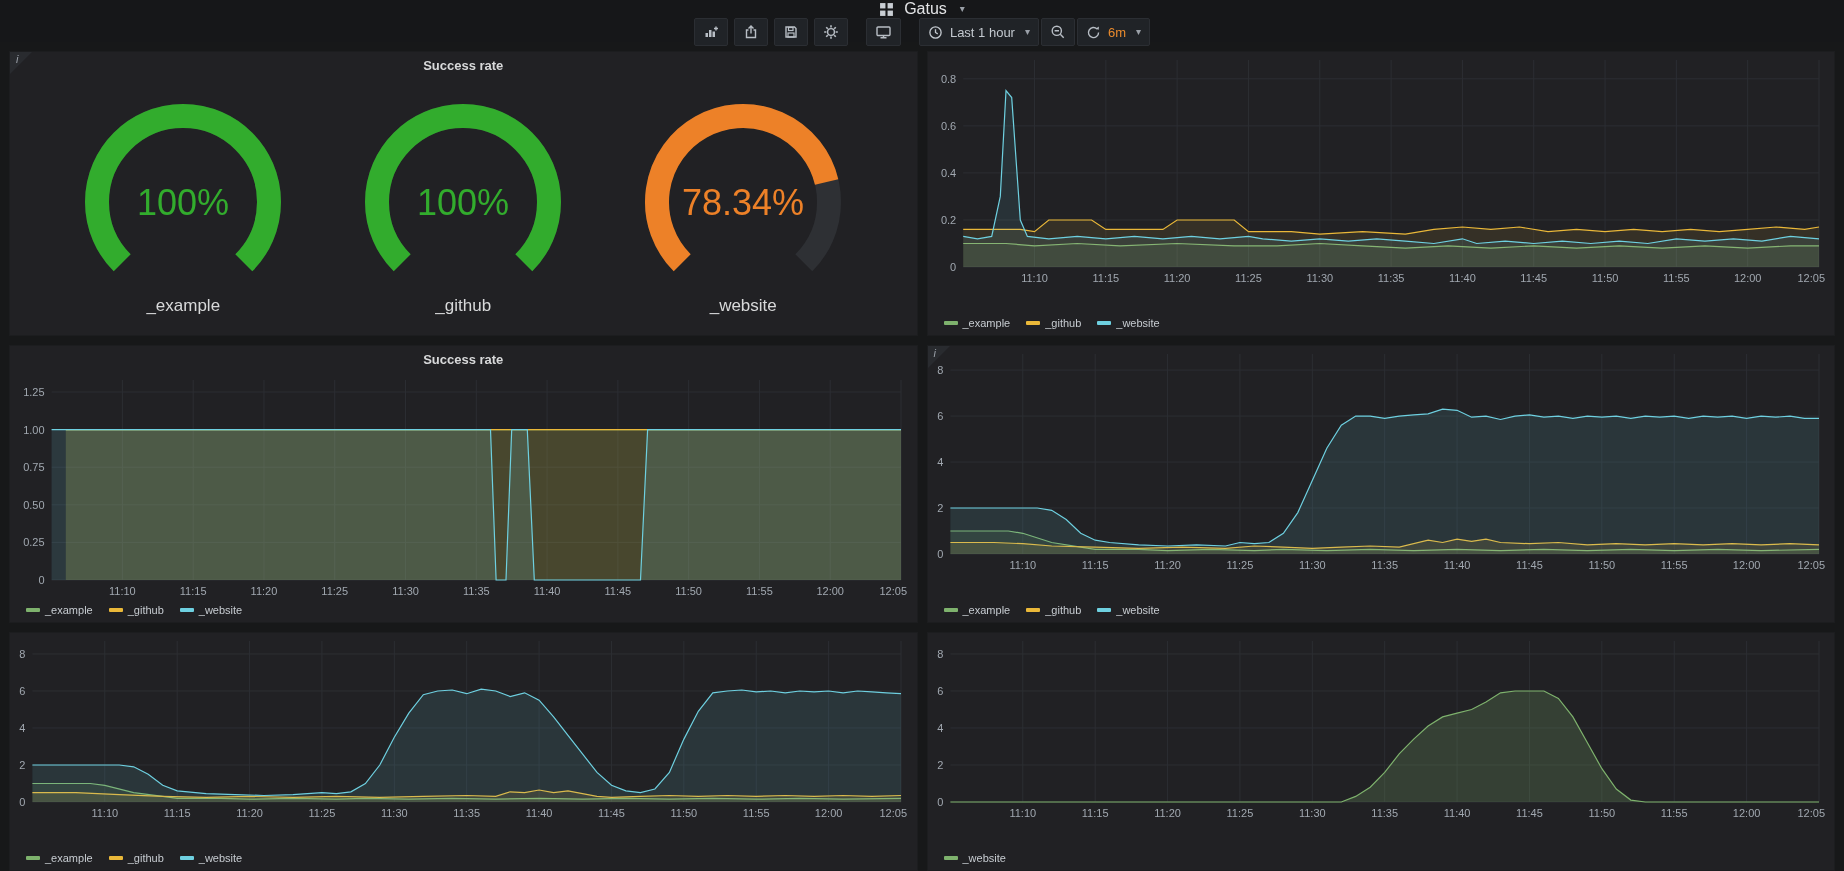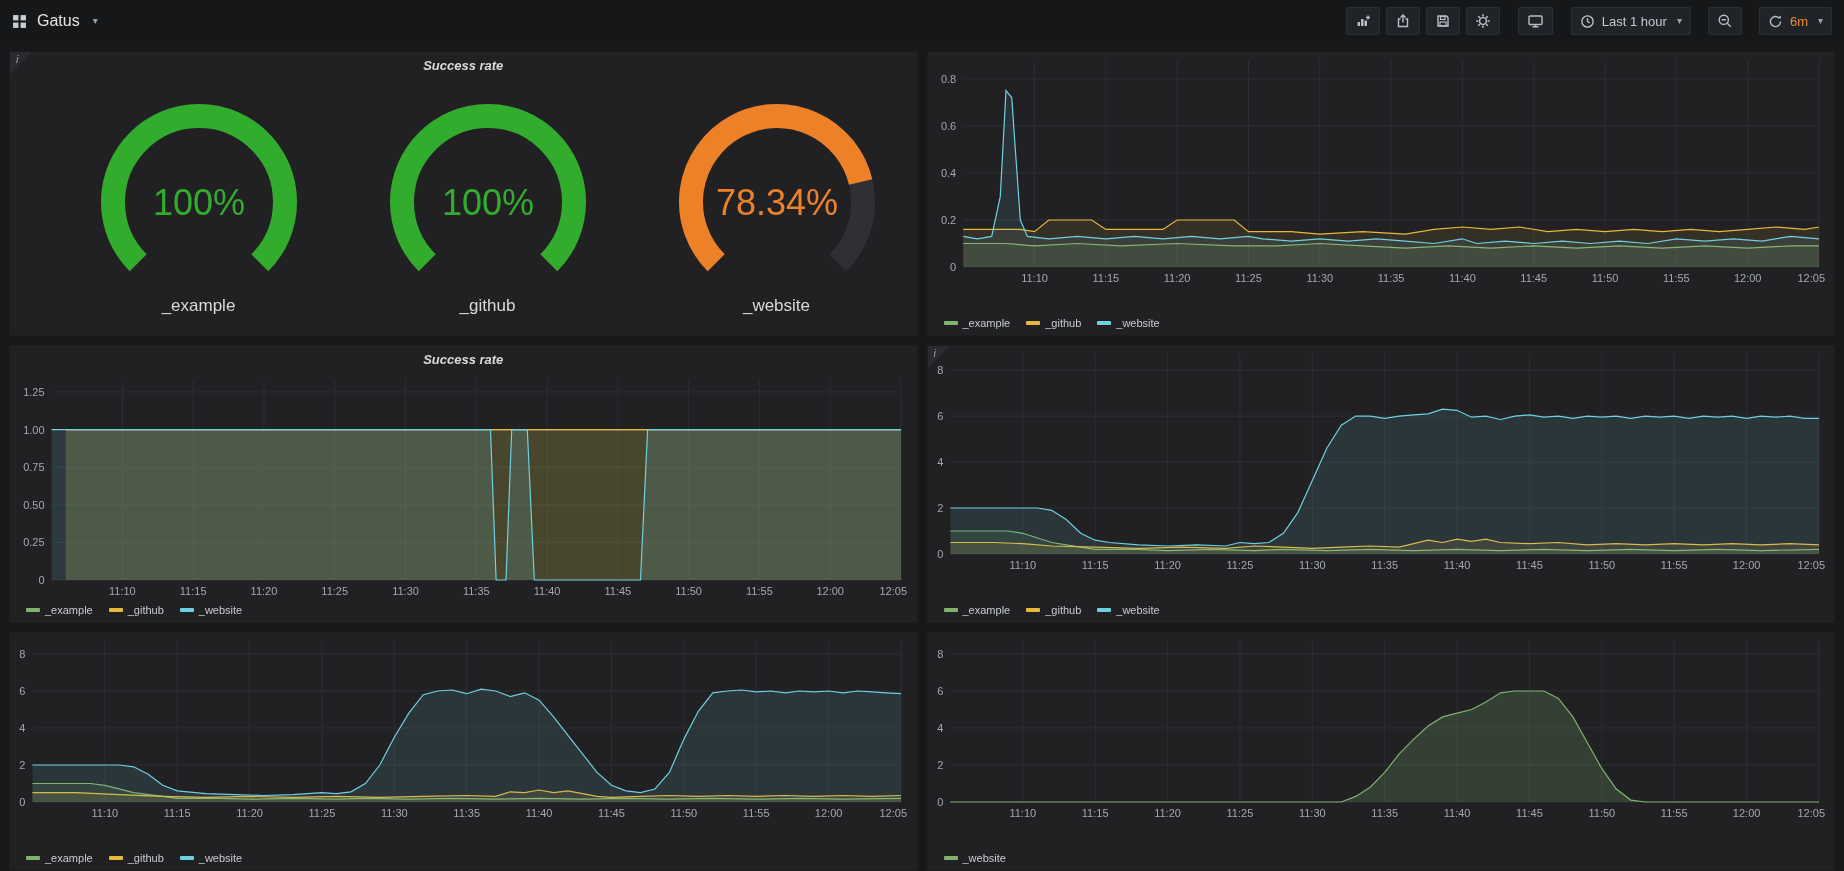--- a/index.html
+++ b/index.html
@@ -1,45 +1,45 @@
 <!DOCTYPE html>
 <html><head>
 <meta charset="utf-8">
 <style>
   * { margin:0; padding:0; box-sizing:border-box; }
   html,body { width:1844px; height:871px; overflow:hidden; background:#171819;
     font-family:"Liberation Sans", sans-serif; color:#d8d9da; }
   .navbar { height:42px; background:#161719; display:flex; align-items:center;
-    justify-content:space-between; padding:0 12px; }
+    justify-content:space-between; padding:0 12px;flex-direction:column; }
   .nav-left { display:flex; align-items:center; gap:10px; cursor:pointer; }
   .nav-title { font-size:16px; font-weight:500; color:#e3e4e6; }
   .caret { color:#9aa0a8; font-size:10px; margin-left:3px; line-height:1; }
   .nav-right { display:flex; align-items:center; gap:6px; }
   .nav-btn { height:28px; min-width:30px; padding:0 8px; display:flex; align-items:center;
     gap:7px; background:#202327; border:1px solid #2b2e33; border-radius:2px;
     color:#c3c9cf; font-size:13px; cursor:pointer; }
   .nav-btn svg { display:block; }
   .gap-left { margin-left:12px; }
-  .btn-group { display:flex; gap:17px; margin-left:12px; }
+  .btn-group { display:flex; gap:2px; margin-left:12px; }
   .refresh-label { color:#eb8b2d; font-weight:500; }
   .grid { display:grid; grid-template-columns:1fr 1fr; grid-template-rows:285px 278px 239px;
     gap:9px; padding:9px 9px 0 9px; }
   .panel { background:#212124; border:1px solid #1c1d1f; position:relative;
     display:flex; flex-direction:column; overflow:hidden; }
   .panel-title { height:26px; flex:none; display:flex; align-items:center; justify-content:center;
-    font-size:13px; font-weight:600; color:#d8d9da; cursor:pointer;font-style:italic; }
+    font-size:13px; font-weight:600; color:#d8d9da; cursor:pointer; }
   .panel-body { flex:1; min-height:0; display:flex; flex-direction:column; padding:0 8px 2px 4px; }
   .chart { flex:1; min-height:0; }
   .chart svg { display:block; }
   svg text.tick { fill:#a1a8b0; font-size:11px; font-family:"Liberation Sans",sans-serif; }
   .legend { height:20px; flex:none; display:flex; align-items:center; gap:16px;
     padding-left:12px; font-size:11px; color:#c7ccd1; }
   .legend-item { display:flex; align-items:center; gap:5px; cursor:pointer; }
   .legend-swatch { width:14px; height:4px; border-radius:1px; display:inline-block; }
-  .gauges { flex:1; display:flex; align-items:center; justify-content:flex-end;gap:9px; }
+  .gauges { flex:1; display:flex; align-items:center; justify-content:center; }
   .gauge { display:flex; flex-direction:column; align-items:center; }
   .gauge-value { font-size:36px; font-weight:500; font-family:"Liberation Sans",sans-serif; }
   .gauge-name { font-size:17px; color:#d8d9da; margin-top:2px; }
   .corner { position:absolute; top:0; left:0; width:0; height:0;
     border-top:22px solid #292b2f; border-right:22px solid transparent; cursor:pointer; }
   .corner-i { position:absolute; top:1px; left:6px; font-size:11px; font-style:italic;
     color:#9aa0a8; pointer-events:none; }
 </style>
 </head>
 <body>

